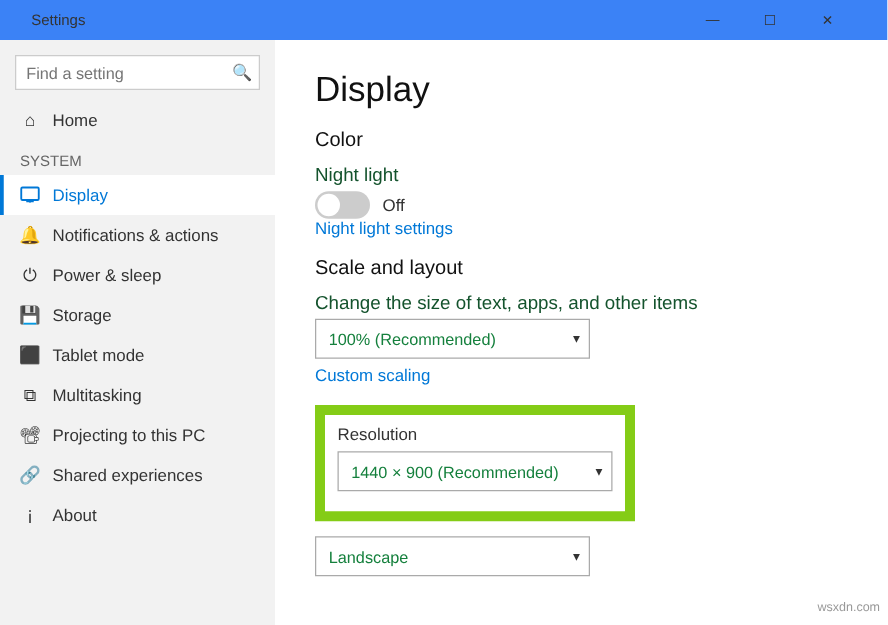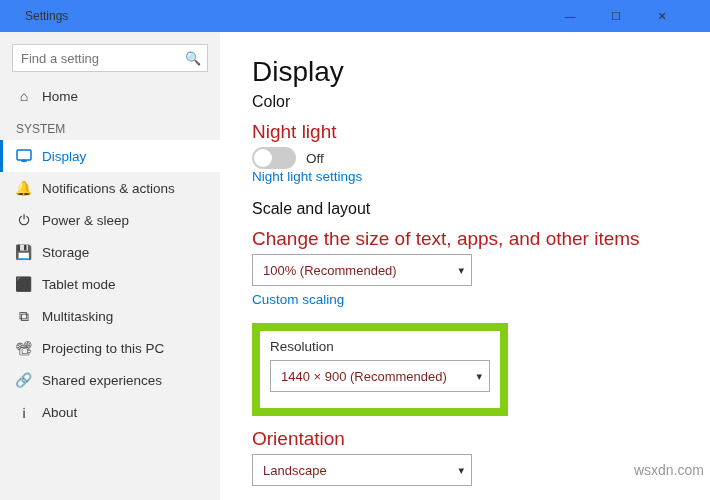--- a/index.html
+++ b/index.html
@@ -131,26 +131,26 @@
       font-size: 28px;
       font-weight: 300;
       color: #111;
       margin-bottom: 2px;
     }
     .section-heading {
       font-size: 16px;
       font-weight: 400;
       color: #111;
       margin-bottom: 10px;
-      margin-top: 5px;
+      margin-top: 16px;
     }
     .sub-section { margin-bottom: 16px; }
     .setting-label {
-      font-size: 19px;
-      color: #b91c1c;
+      font-size: 15px;
+      color: #14532d;
       margin-bottom: 4px;
     }
 
     
     .toggle-row {
       display: flex;
       align-items: center;
       gap: 10px;
       margin-bottom: 0;
     }
@@ -198,21 +198,21 @@
     }
     .select-wrapper select {
       width: 100%;
       height: 32px;
       appearance: none;
       -webkit-appearance: none;
       padding: 0 30px 0 10px;
       border: 1px solid #aaa;
       background: #fff;
       font-size: 13px;
-      color: #7f1d1d;
+      color: #15803d;
       cursor: pointer;
       outline: none;
     }
     .select-wrapper .chevron {
       position: absolute;
       right: 8px;
       top: 50%;
       transform: translateY(-50%);
       font-size: 11px;
       color: #333;
@@ -227,23 +227,23 @@
       margin-bottom: 12px;
     }
     .resolution-label {
       font-size: 13.5px;
       color: #333;
       margin-bottom: 6px;
     }
 
     .watermark {
       position: fixed;
-      bottom: 22px;
+      bottom: 8px;
       right: 6px;
-      font-size: 14px;
+      font-size: 10px;
       color: #999;
     }
   </style>
 </head>
 <body>
 
 <div class="window">
 
   <div class="titlebar">
     <span class="titlebar-title">Settings</span>
@@ -354,21 +354,20 @@
             <option>1440 × 900 (Recommended)</option>
             <option>1280 × 800</option>
             <option>1024 × 768</option>
           </select>
           <span class="chevron">▾</span>
         </div>
       </div>
 
       
       <div class="sub-section">
-        <div class="setting-label">Orientation</div>
         <div class="select-wrapper">
           <select>
             <option>Landscape</option>
             <option>Portrait</option>
             <option>Landscape (flipped)</option>
             <option>Portrait (flipped)</option>
           </select>
           <span class="chevron">▾</span>
         </div>
       </div>

